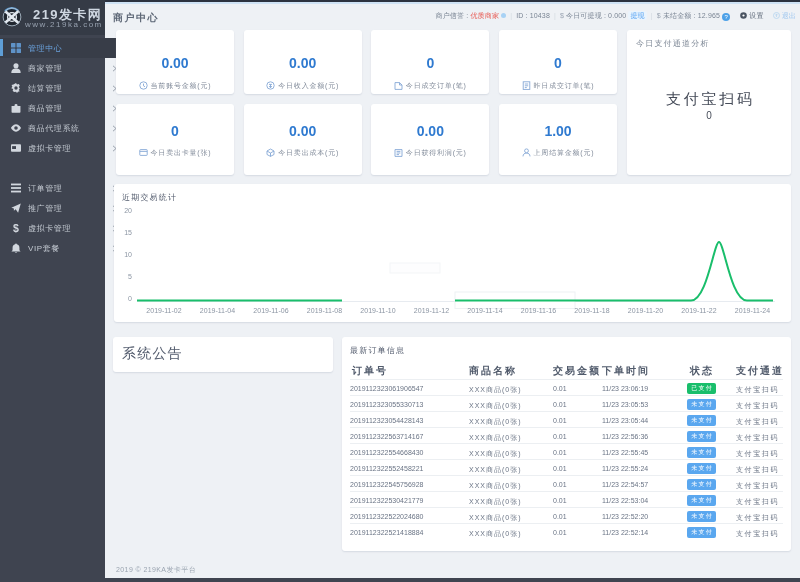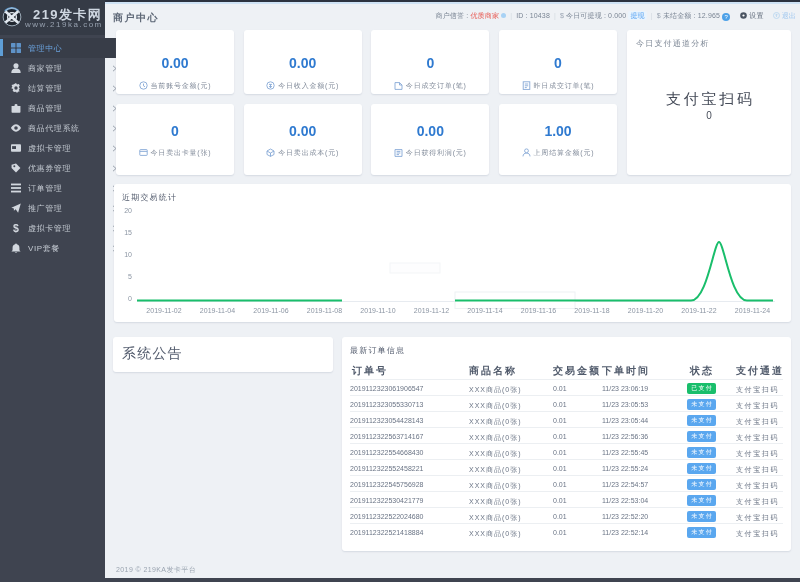--- a/index.html
+++ b/index.html
@@ -117,30 +117,20 @@
 <div class="mi" style="top:138px">
       <svg width="10" height="10" viewBox="0 0 9 9" fill="#d2d7de">
         <rect x="0" y="1.2" width="9" height="6.6" rx="0.8"></rect>
         <rect x="1" y="2.8" width="3.5" height="2.6" fill="#3f4450"></rect>
       </svg>
       <span class="tx">虚拟卡管理</span>
       <svg class="ar" width="5" height="7" viewBox="0 0 5 7">
         <path d="M1 0.8 L4 3.5 L1 6.2" stroke="#9aa2ad" stroke-width="1" fill="none"></path>
       </svg>
     </div>
-<div class="mi" style="top:158px">
-      <svg width="10" height="10" viewBox="0 0 9 9" fill="#d2d7de">
-        <path d="M0.5 1.5 L4.5 0.5 L8.5 4.5 L4.5 8.5 L0.5 4.5 Z"></path>
-        <circle cx="3" cy="3" r="0.9" fill="#3f4450"></circle>
-      </svg>
-      <span class="tx">优惠券管理</span>
-      <svg class="ar" width="5" height="7" viewBox="0 0 5 7">
-        <path d="M1 0.8 L4 3.5 L1 6.2" stroke="#9aa2ad" stroke-width="1" fill="none"></path>
-      </svg>
-    </div>
 <div class="mi" style="top:178px">
       <svg width="10" height="10" viewBox="0 0 9 9" fill="#d2d7de">
         <rect x="0" y="0.5" width="9" height="1.6"></rect>
         <rect x="0" y="3.7" width="9" height="1.6"></rect>
         <rect x="0" y="6.9" width="9" height="1.6"></rect>
       </svg>
       <span class="tx">订单管理</span>
       <svg class="ar" width="5" height="7" viewBox="0 0 5 7">
         <path d="M1 0.8 L4 3.5 L1 6.2" stroke="#9aa2ad" stroke-width="1" fill="none"></path>
       </svg>

